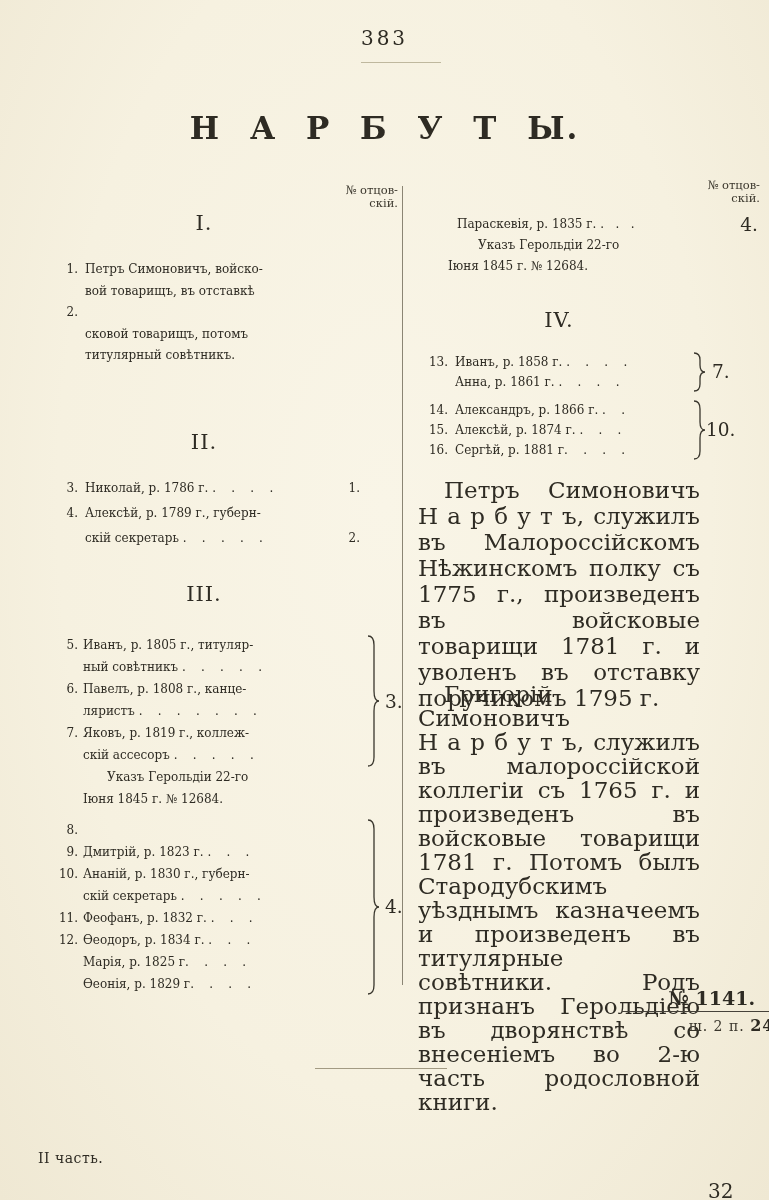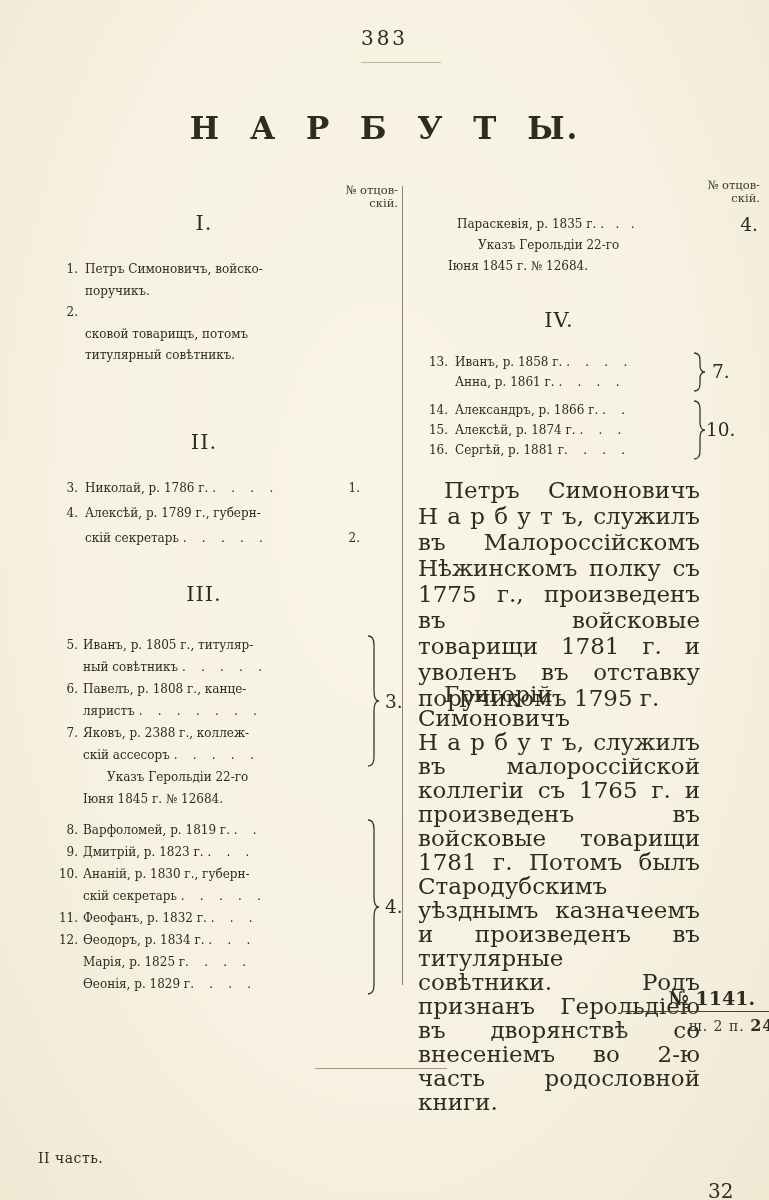--- a/index.html
+++ b/index.html
@@ -83,21 +83,21 @@
 
   <div class="vdivider"></div>
 
   <div class="sec-h" id="h-i">I.</div>
   <div class="block lh215" id="b-s1">
     <div class="line i37">
         <span class="n">1.</span>
         <span class="t">Петръ Симоновичъ, войско-</span>
       </div>
     <div class="line i37">
-        <span class="t">поручикъ.</span>
+        <span class="t">вой товарищъ, въ отставкѣ</span>
       </div>
     <div class="line i37">
         <span class="n">2.</span>
       </div>
     <div class="line i37">
         <span class="t">сковой товарищъ, потомъ</span>
       </div>
     <div class="line i37">
         <span class="t">титулярный совѣтникъ.</span>
       </div>
@@ -131,37 +131,36 @@
       </div>
     <div class="line i35">
         <span class="n">6.</span>
         <span class="t">Павелъ, р. 1808 г., канце-</span>
       </div>
     <div class="line i35">
         <span class="t">ляристъ .    .    .    .    .    .    .</span>
       </div>
     <div class="line i35">
         <span class="n">7.</span>
-        <span class="t">Яковъ, р. 2388 г., коллеж-</span>
+        <span class="t">Яковъ, р. 1819 г., коллеж-</span>
       </div>
     <div class="line i35">
         <span class="t">скій ассесоръ .    .    .    .    .</span>
       </div>
     <div class="line i59">
         <span class="t">Указъ Герольдіи 22-го</span>
       </div>
     <div class="line i35">
         <span class="t">Іюня 1845 г. № 12684.</span>
       </div>
   </div>
 
   <div class="block lh22" id="b-s3b">
     <div class="line i35">
         <span class="n">8.</span>
-        <span class="t">Варфоломей, р. 1819 г. .    .</span>
       </div>
     <div class="line i35">
         <span class="n">9.</span>
         <span class="t">Дмитрій, р. 1823 г. .    .    .</span>
       </div>
     <div class="line i35">
         <span class="n">10.</span>
         <span class="t">Ананій, р. 1830 г., губерн-</span>
       </div>
     <div class="line i35">

